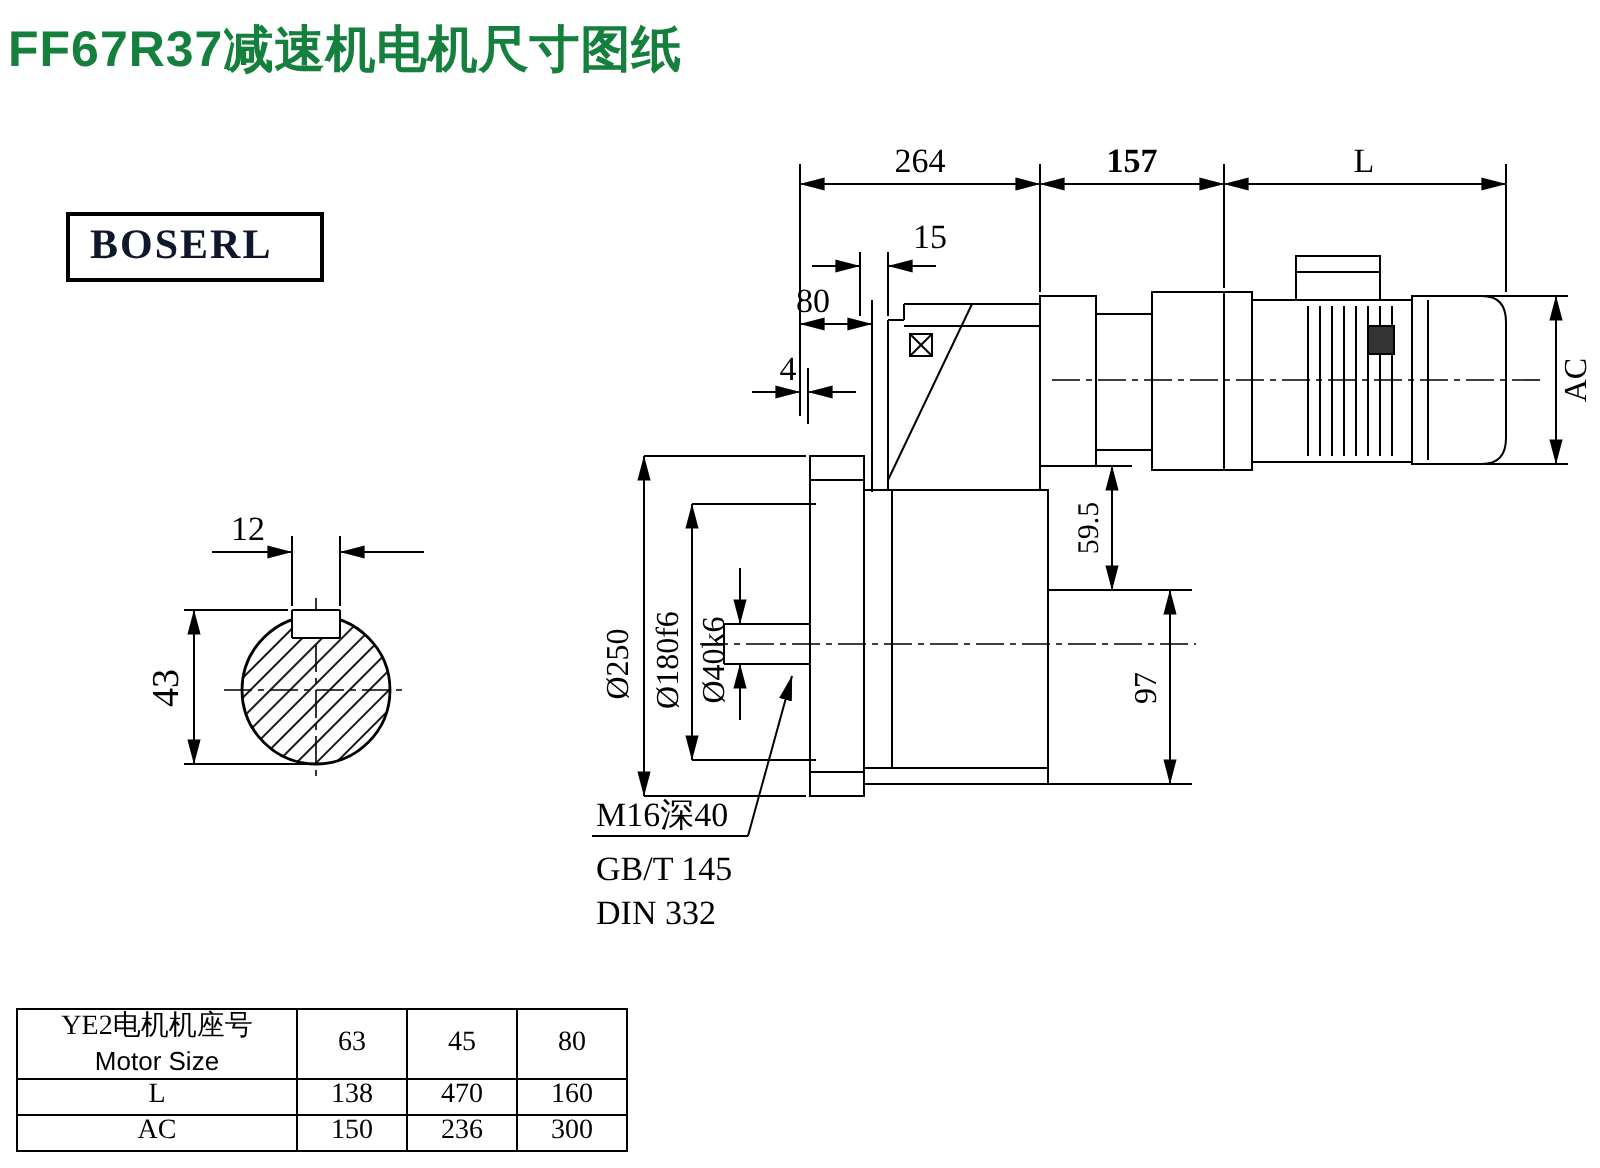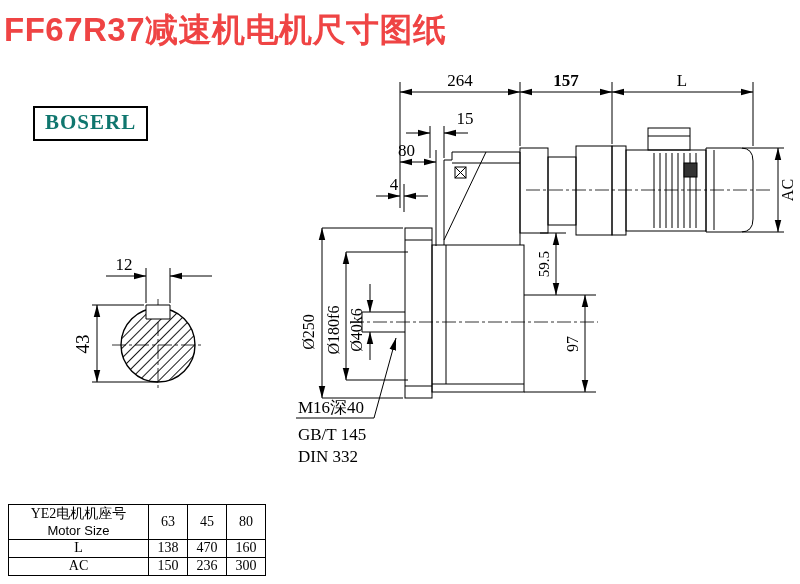--- a/index.html
+++ b/index.html
@@ -2,39 +2,39 @@
 <html><head>
 <meta charset="utf-8">
 <style>
   * { margin:0; padding:0; box-sizing:border-box; }
   html,body { width:800px; height:584px; background:#ffffff; overflow:hidden; }
   .page { position:relative; width:800px; height:584px; background:#fff;
           font-family:"Liberation Serif","DejaVu Serif",serif; color:#000; }
 
   .title { position:absolute; left:4px; top:8px;
            font-family:"Liberation Sans","DejaVu Sans",sans-serif;
-           font-weight:bold; font-size:33px; color:#ef4444; letter-spacing:0.5px; }
+           font-weight:bold; font-size:25px; color:#15803d; letter-spacing:0.5px; }
 
   .logo { position:absolute; left:33px; top:106px; border:2px solid #000;
-          padding:2px 10px 4px 10px; font-family:"Liberation Serif",serif;
-          font-weight:bold; font-size:21px; color:#0f766e; letter-spacing:1px;
+          padding:2px 24px 4px 10px; font-family:"Liberation Serif",serif;
+          font-weight:bold; font-size:21px; color:#0f172a; letter-spacing:1px;
           background:#fff; }
 
   svg.drawing { position:absolute; left:0; top:0; }
   .ln { stroke:#000; stroke-width:1; fill:none; }
   .cl { stroke:#000; stroke-width:0.8; fill:none; stroke-dasharray:14 3 3 3; }
   .t  { font-family:"Liberation Serif","DejaVu Serif",serif; font-size:17px; fill:#000; }
   .t16 { font-size:16px; } .t15 { font-size:15px; } .t19 { font-size:19px; }
   .tb { font-weight:bold; }
 
   table.spec { position:absolute; left:8px; top:504px; border-collapse:collapse;
                font-family:"Liberation Serif","DejaVu Serif",serif; font-size:14px; }
   .spec td { border:1px solid #000; text-align:center; vertical-align:middle; padding:0; background:#fff; }
   .spec .c1 { width:140px; }
-  .spec .cv { width:39px; }
+  .spec .cv { width:55px; }
   .spec tr.hdr td { height:34px; line-height:1.25; }
   .spec tr.row td { height:18px; }
   .spec .en { font-family:Liberation Sans, sans-serif; font-size:13px; }
 </style>
 </head>
 <body>
 
 <div class="page">
 
   <div class="title">FF67R37减速机电机尺寸图纸</div>

